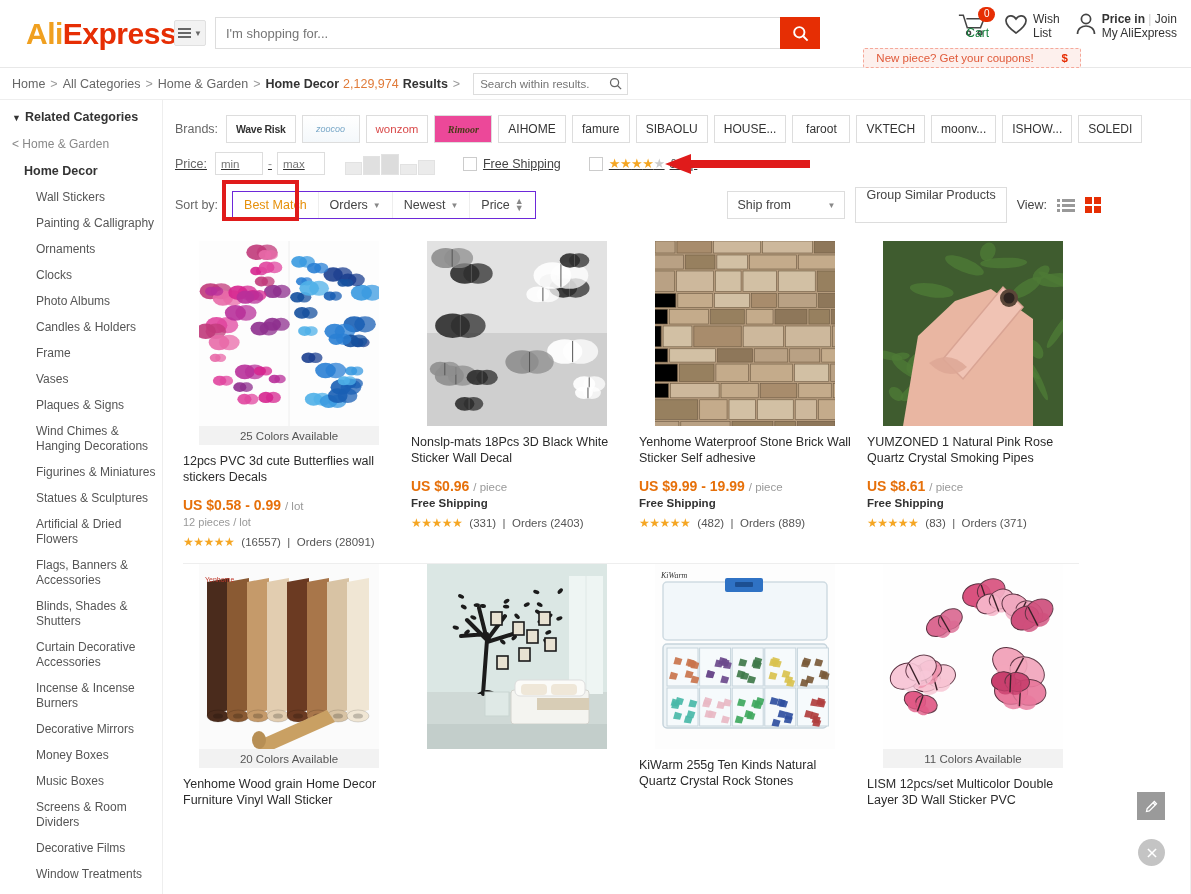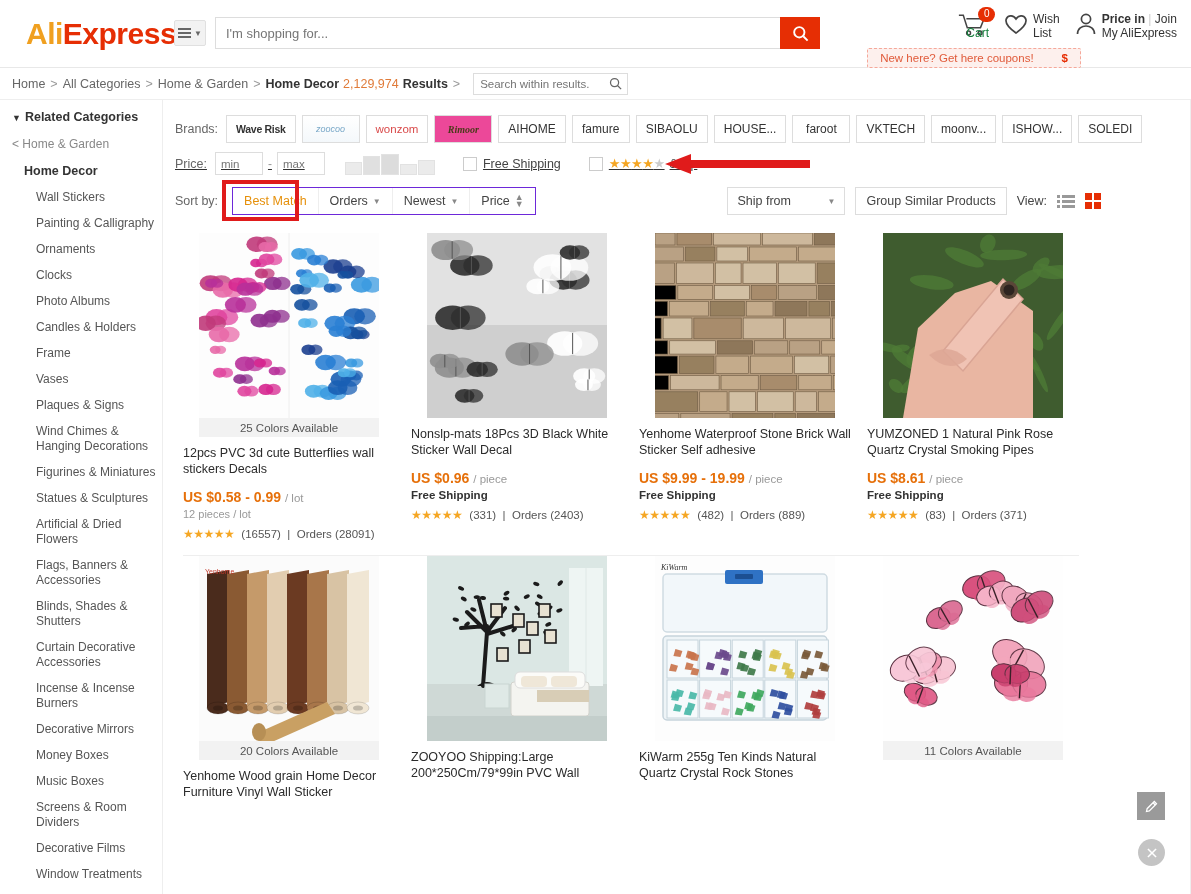--- a/index.html
+++ b/index.html
@@ -205,22 +205,22 @@
     width: 77px; height: 41px;
     border: 4px solid #e01b1b; pointer-events: none;
   }
   .sort-right { margin-left: auto; display: flex; align-items: center; gap: 10px; padding-right: 90px;}
   .ship-from {
     width: 118px; height: 28px; border: 1px solid #ddd; background: #fff;
     display: flex; align-items: center; justify-content: space-between;
     padding: 0 9px; font-size: 12.5px; color: #444; cursor: pointer;
   }
   .grp-btn {
-    height: 28px; border: 1px solid #ddd; background: #fff;
-    display: flex; align-items: center; padding: 0 10px;
+    height: 36px; border: 1px solid #ddd; background: #fff;
+    display: flex; align-items: flex-start; padding: 0 10px;
     font-size: 12.5px; color: #444; cursor: pointer; white-space: nowrap;
   }
   .view-lbl { font-size: 12.5px; color: #444; }
   .view-ico { display: flex; gap: 2px; cursor: pointer; }
   .view-list { display: flex; flex-direction: column; gap: 2px; justify-content: center;}
   .view-list i { display:block; width: 13px; height: 3px; background: #999; }
   .view-list i.dot { width: 3px; }
   .view-list .lrow { display: flex; gap: 2px; align-items: center; }
   .view-grid { display: grid; grid-template-columns: 7px 7px; gap: 2px; }
   .view-grid i { display:block; width: 7px; height: 7px; background: #e62e04; }
@@ -337,21 +337,21 @@
       <span class="hdr-lbl">
         <b>Price in</b>
         <span style="color:#ccc">|</span>
         <span>Join</span><br>
         <span>My AliExpress</span>
       </span>
     </div>
   </div>
 
   <div class="coupon-banner">
-    <span>New here? Get here coupons!</span>
+    <span>New piece? Get your coupons!</span>
     <span class="dollar">$</span>
   </div>
 </div>
 
 <div class="crumb-bar">
   <a>Home</a>
   <span class="crumb-sep">&gt;</span>
   <a>All Categories</a>
   <span class="crumb-sep">&gt;</span>
   <a>Home &amp; Garden</a>
@@ -905,21 +905,20 @@
               <rect x="118" y="74" width="11" height="13" fill="#e8e2d2" stroke="#1b1b1b" stroke-width="1.6"></rect>
               <rect x="84" y="126" width="78" height="34" rx="3" fill="#f4f4f0" stroke="#d2d2cc"></rect>
               <rect x="88" y="116" width="70" height="16" rx="5" fill="#fbfbf8" stroke="#ddd"></rect>
               <rect x="94" y="120" width="26" height="11" rx="4" fill="#efe7d8"></rect>
               <rect x="124" y="120" width="26" height="11" rx="4" fill="#efe7d8"></rect>
               <rect x="110" y="134" width="52" height="12" fill="#d8cdb6"></rect>
               <rect x="58" y="128" width="24" height="24" fill="#dfe9e6" stroke="#c9d5d1"></rect>
               <rect x="0" y="160" width="180" height="25" fill="#c3cecb"></rect>
             </svg>
           </div>
-          <div class="prod-title">ZOOYOO Shipping:Large 200*250Cm/79*99in PVC Wall</div>
         </div>
         <div class="prod">
           <div class="prod-img-box">
             <svg width="180" height="185" viewBox="0 0 180 185">
               <rect width="180" height="185" fill="#fdfdfd"></rect>
               <rect x="8" y="18" width="164" height="58" rx="4" fill="#f2f7fa" stroke="#cfdbe2" stroke-width="1.5"></rect>
               <rect x="70" y="14" width="38" height="14" rx="2" fill="#2f72c4"></rect>
               <rect x="80" y="18" width="18" height="5" rx="1" fill="#1c4f92"></rect>
               <rect x="8" y="80" width="164" height="84" rx="4" fill="#eef4f7" stroke="#c6d4dc" stroke-width="1.5"></rect>
               <rect x="12" y="84" width="31" height="38" fill="#f6fafc" stroke="#c6d4dc" stroke-width="1"></rect>
@@ -1091,20 +1090,21 @@
               <g transform="rotate(-26.595992117681817 31.160231758476584 109.85063306068878)">
              <ellipse cx="22.454846991143768" cy="107.9512763841798" rx="15.827972304241484" ry="12.345818397308358" fill="#f8c8d8" stroke="#5a3040" stroke-width="1"></ellipse>
              <ellipse cx="39.8656165258094" cy="107.9512763841798" rx="15.827972304241484" ry="12.345818397308358" fill="#f8c8d8" stroke="#5a3040" stroke-width="1" opacity="0.92"></ellipse>
              <ellipse cx="24.82904283677999" cy="117.76461921280952" rx="9.49678338254489" ry="7.122587536908668" fill="#f8c8d8" opacity="0.8"></ellipse>
              <ellipse cx="37.49142068017318" cy="117.76461921280952" rx="9.49678338254489" ry="7.122587536908668" fill="#f8c8d8" opacity="0.8"></ellipse>
              <line x1="31.160231758476584" y1="98.77105244771974" x2="31.160231758476584" y2="121.72161228886989" stroke="#3a2028" stroke-width="1.4"></line>
            </g>
             </svg>
           </div>
           <div class="colors-bar">11 Colors Available</div>
+          <div class="prod-title">LISM 12pcs/set Multicolor Double Layer 3D Wall Sticker PVC</div>
         </div>
       </div>
 
     <div class="float-edit">
       <svg width="15" height="15" viewBox="0 0 24 24" fill="none" stroke="#fff" stroke-width="2">
         <path d="M4 20 L5 15.5 L16.5 4 L20 7.5 L8.5 19 Z"></path>
           <line x1="14.5" y1="6" x2="18" y2="9.5"></line>
       </svg>
     </div>
     <div class="float-close">

